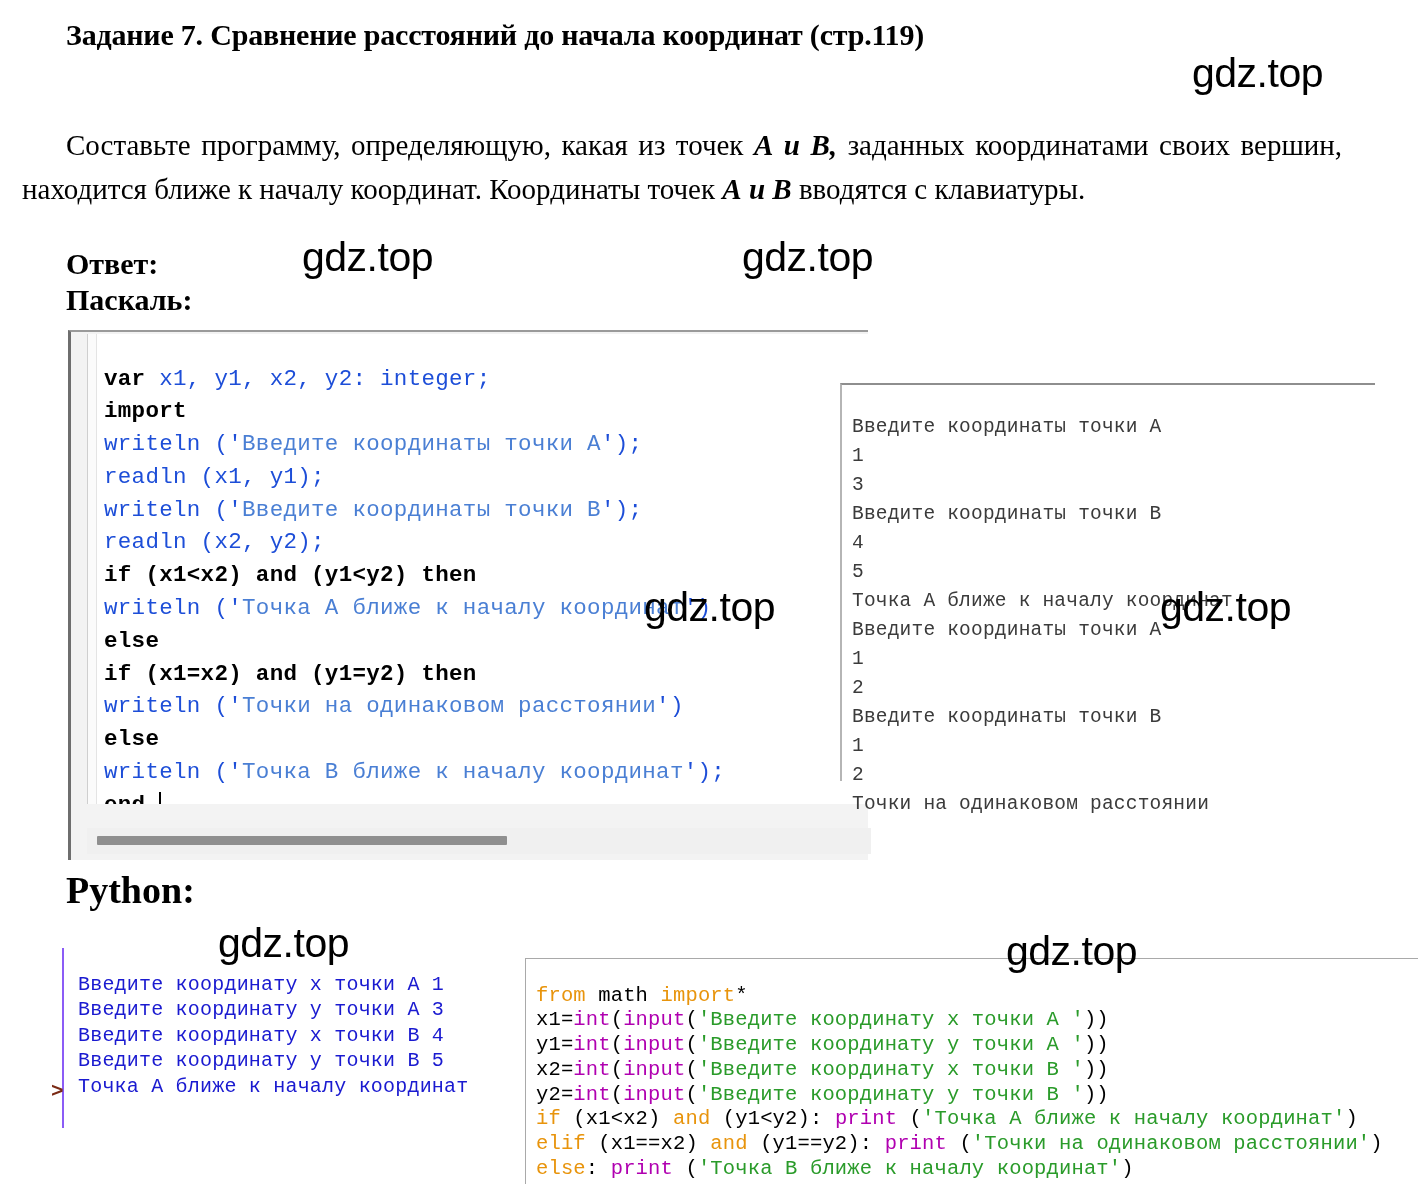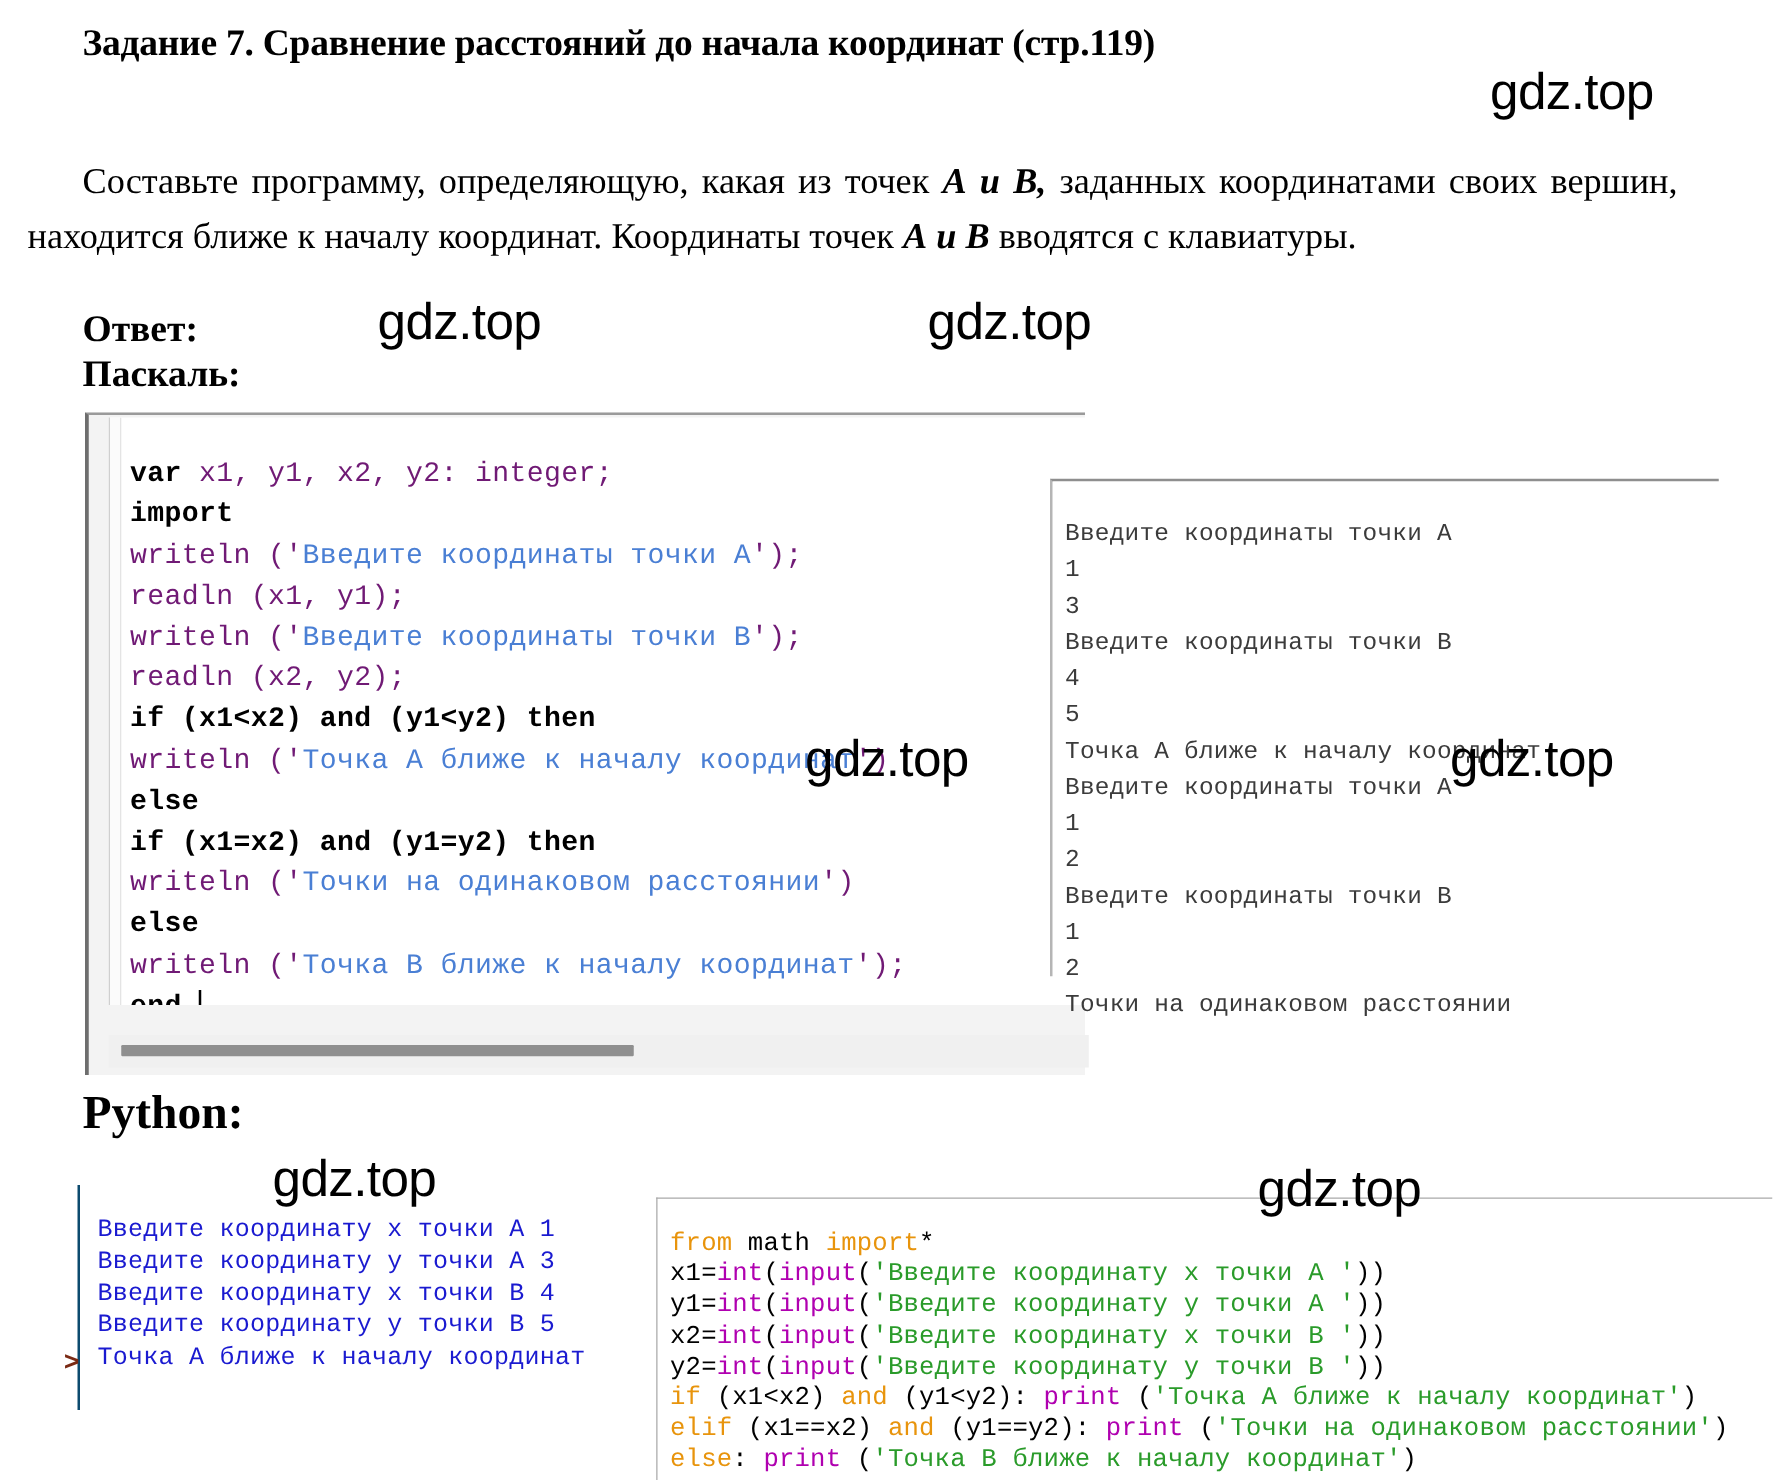--- a/index.html
+++ b/index.html
@@ -101,21 +101,21 @@
     position: absolute;
     left: 16px;
     top: 6px;
     font-family: "Liberation Mono", "DejaVu Sans Mono", monospace;
     font-size: 22.5px;
     line-height: 32.8px;
     white-space: pre;
     letter-spacing: 0.3px;
   }
   .code-pascal .kw { color: #000000; font-weight: bold; font-family: Liberation Mono, monospace; }
-  .code-pascal .pl { color: #701a75; }
+  .code-pascal .pl { color: #1d4ed8; }
   .code-pascal .str { color: #4a7fd4; }
   .caret {
     display: inline-block;
     width: 2px;
     height: 23px;
     background: #000;
     vertical-align: -4px;
   }
   .pascal-hscroll-track {
     position: absolute;
@@ -160,21 +160,21 @@
   }
 
   
   .py-shell {
     position: absolute;
     left: 62px;
     top: 948px;
     width: 420px;
     height: 180px;
     background: #ffffff;
-    border-left: 2px solid #0c4a6e;
+    border-left: 2px solid #8b5cf6;
     box-sizing: border-box;
   }
   .py-shell-prompt {
     position: absolute;
     left: -13px;
     top: 132px;
     font-family: "Liberation Mono", "DejaVu Sans Mono", monospace;
     font-size: 21px;
     color: #7a2a14;
     font-weight: bold;

